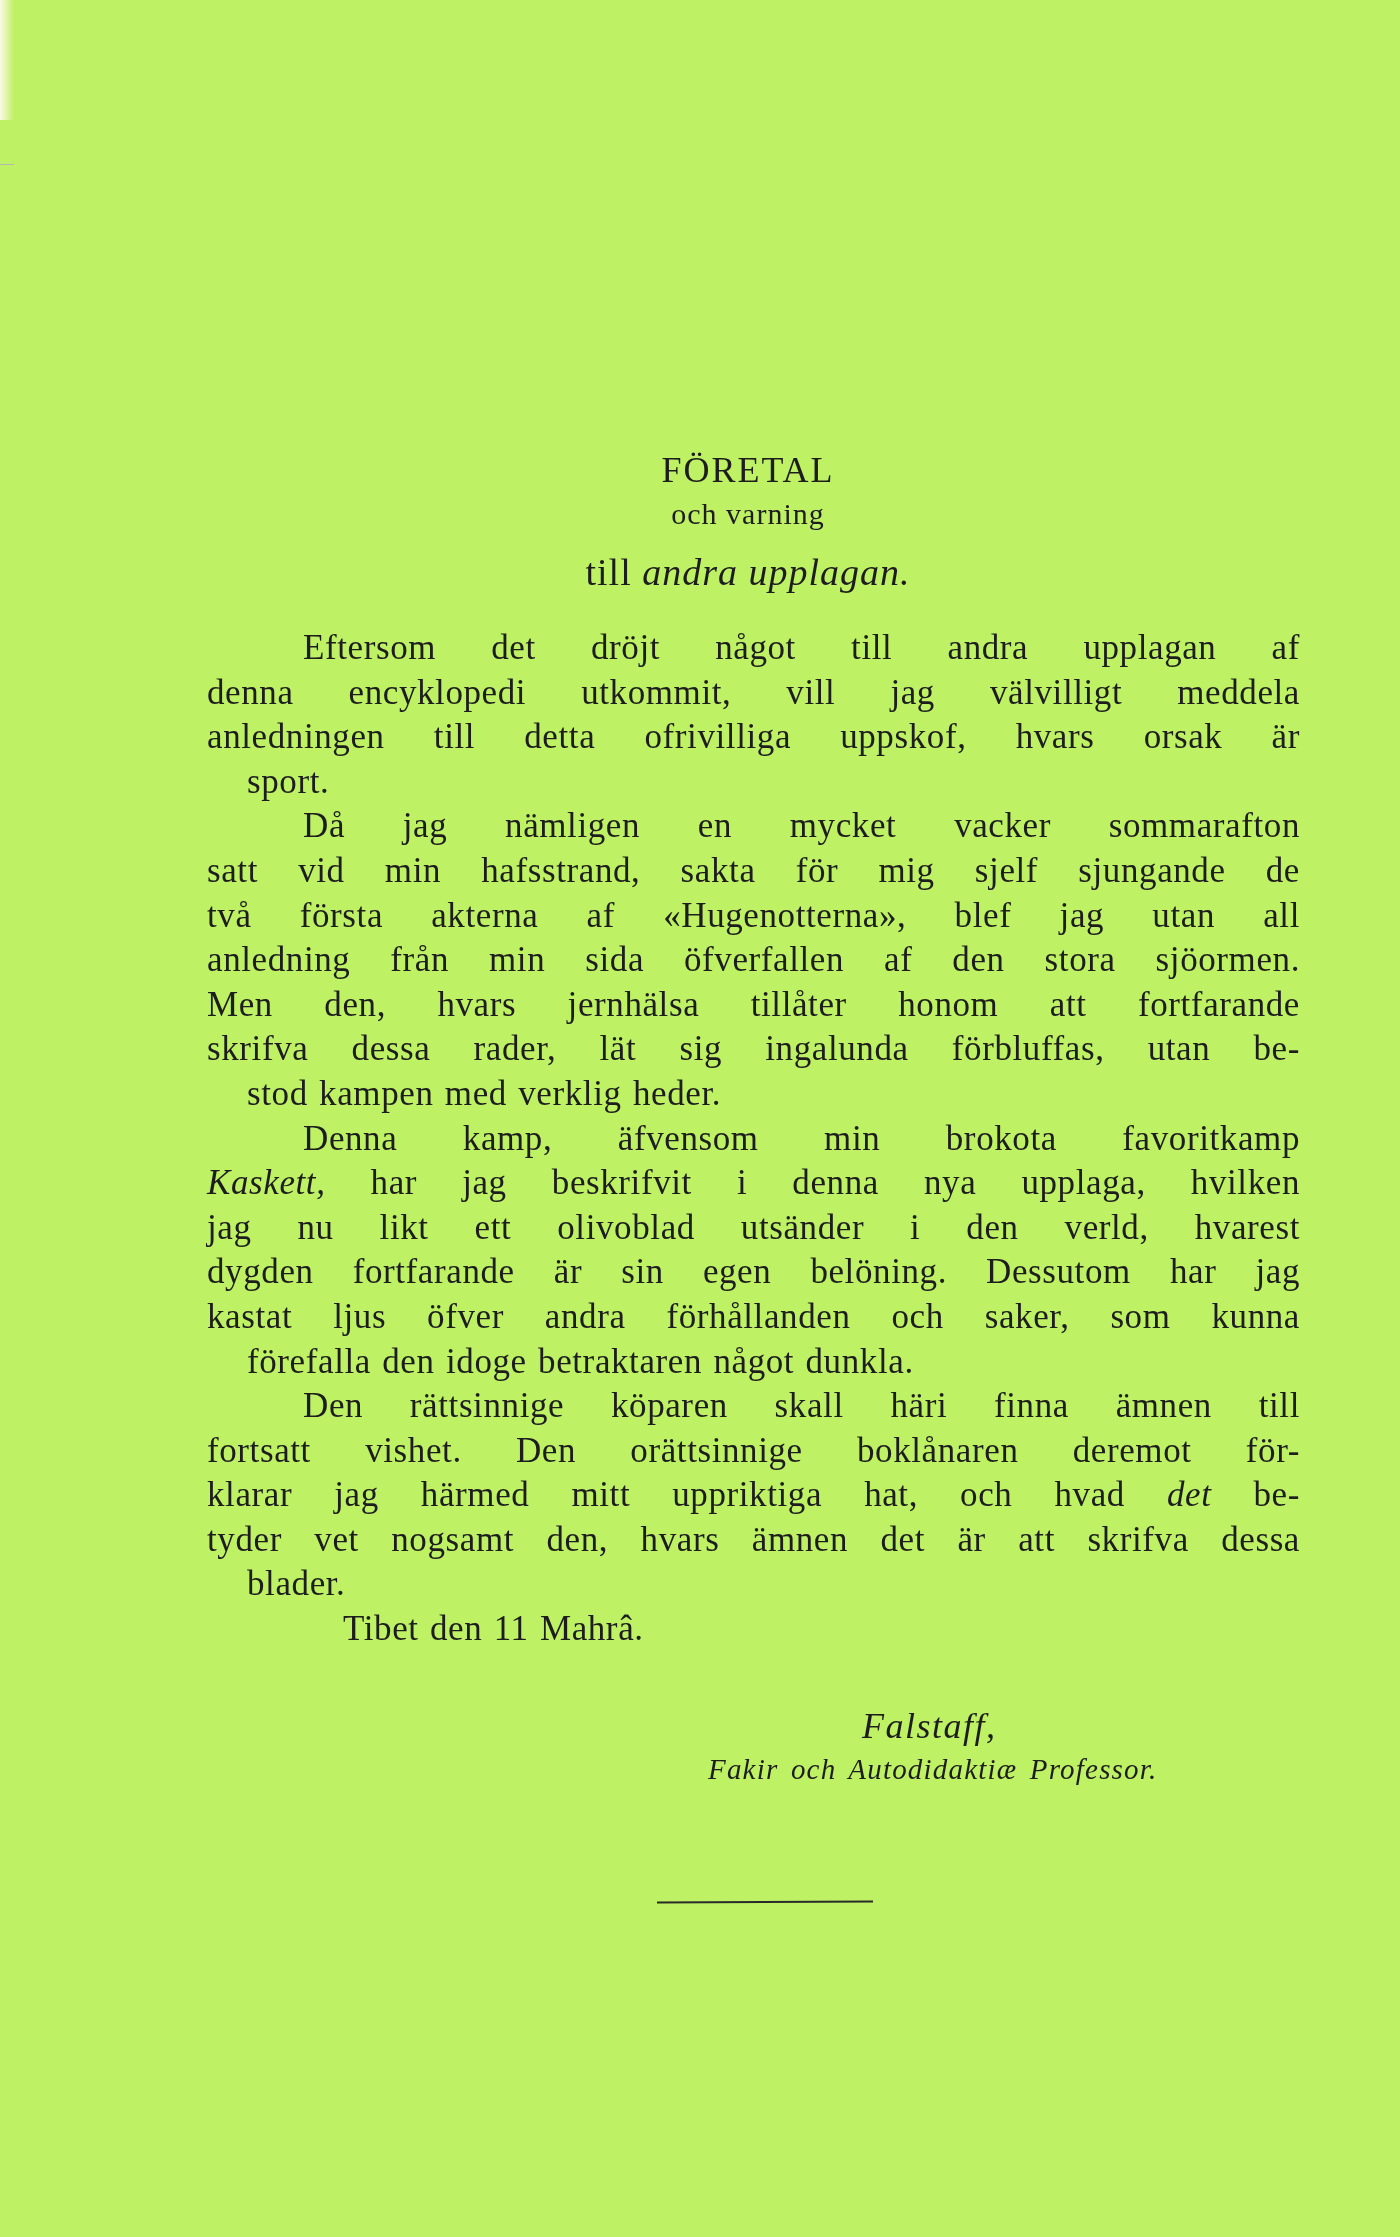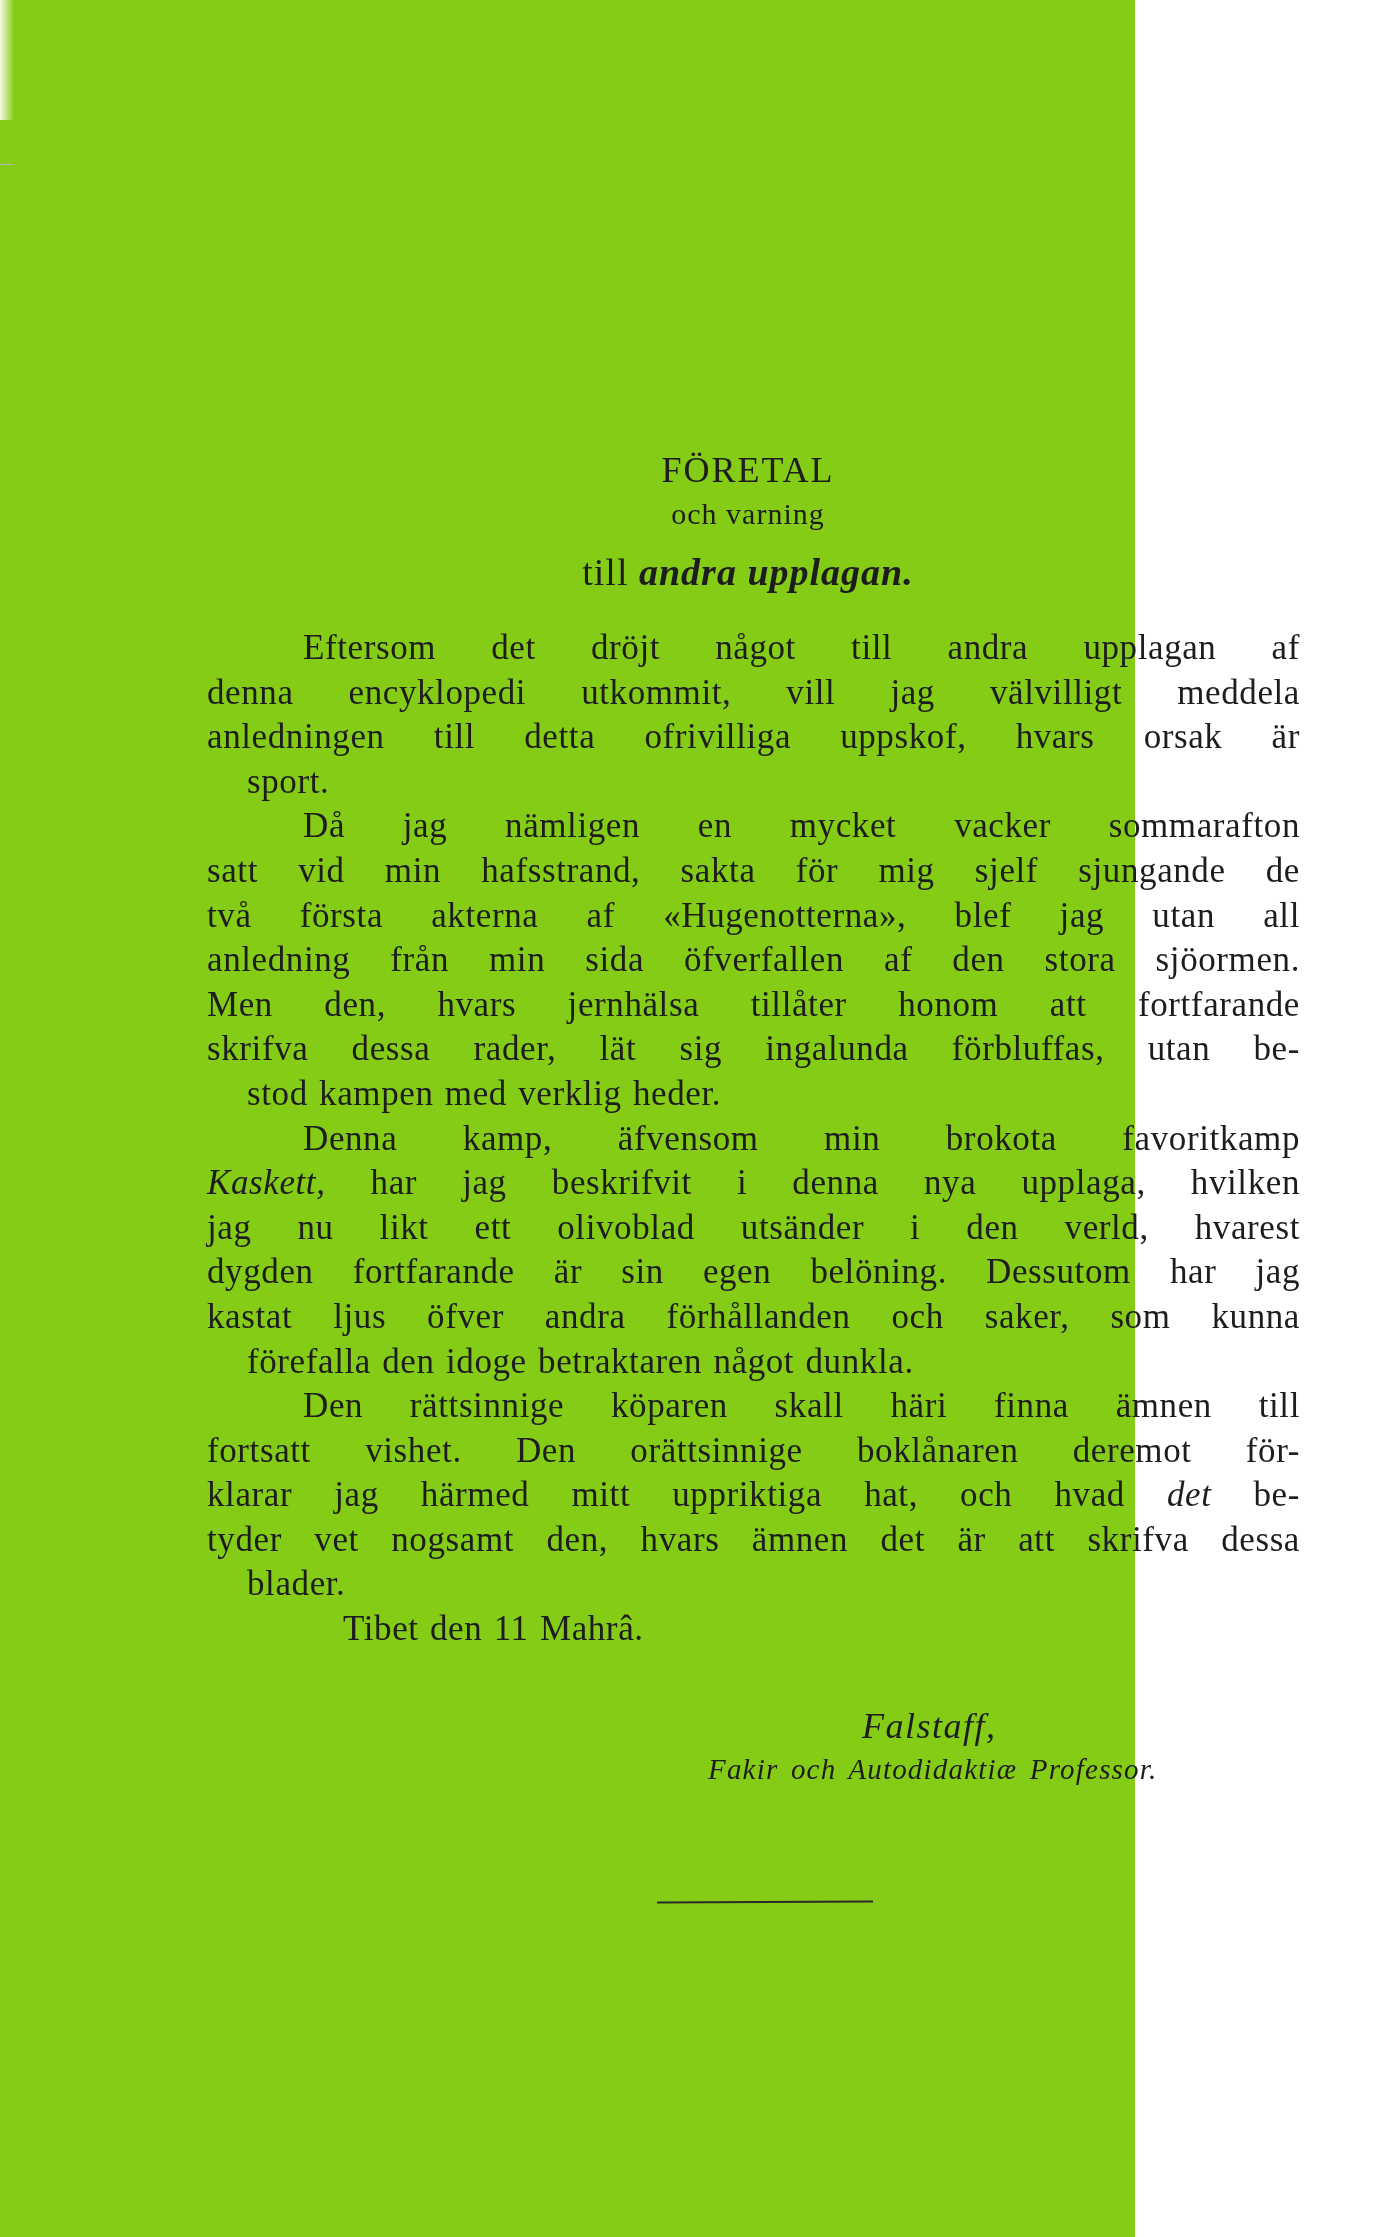--- a/index.html
+++ b/index.html
@@ -11,23 +11,23 @@
       height: 2237px;
       background: #ffffff;
       position: relative;
       overflow: hidden;
       font-family: "DejaVu Serif", "Liberation Serif", serif;
       color: #1d1d1d;
     }
     .page {
       position: absolute;
       left: 0; top: 0;
-      width: 1135px;
+      width: 1400px;
       height: 2237px;
-      background: #84cc16;
+      background: #bef264;
     }
     .scan-edge {
       position: absolute;
       left: 0; top: 0;
       width: 14px;
       height: 120px;
       background: linear-gradient(90deg, #fbf8e6 0%, rgba(255,255,255,0) 100%);
     }
     .scan-tick {
       position: absolute;
@@ -65,21 +65,20 @@
       top: 548px;
       text-align: center;
       font-family: "Liberation Serif", "DejaVu Serif", serif;
       font-size: 38px;
       line-height: 48px;
       margin-left: 48px;
       letter-spacing: 1px;
     }
     .subtitle2 em {
       font-style: italic;
-      font-weight: bold;
     }
     .body-text {
       position: absolute;
       left: 207px;
       top: 626px;
       width: 1093px;
       font-family: "Liberation Serif", "DejaVu Serif", serif;
       font-size: 35px;
       line-height: 44.6px;
       letter-spacing: 0.6px;

